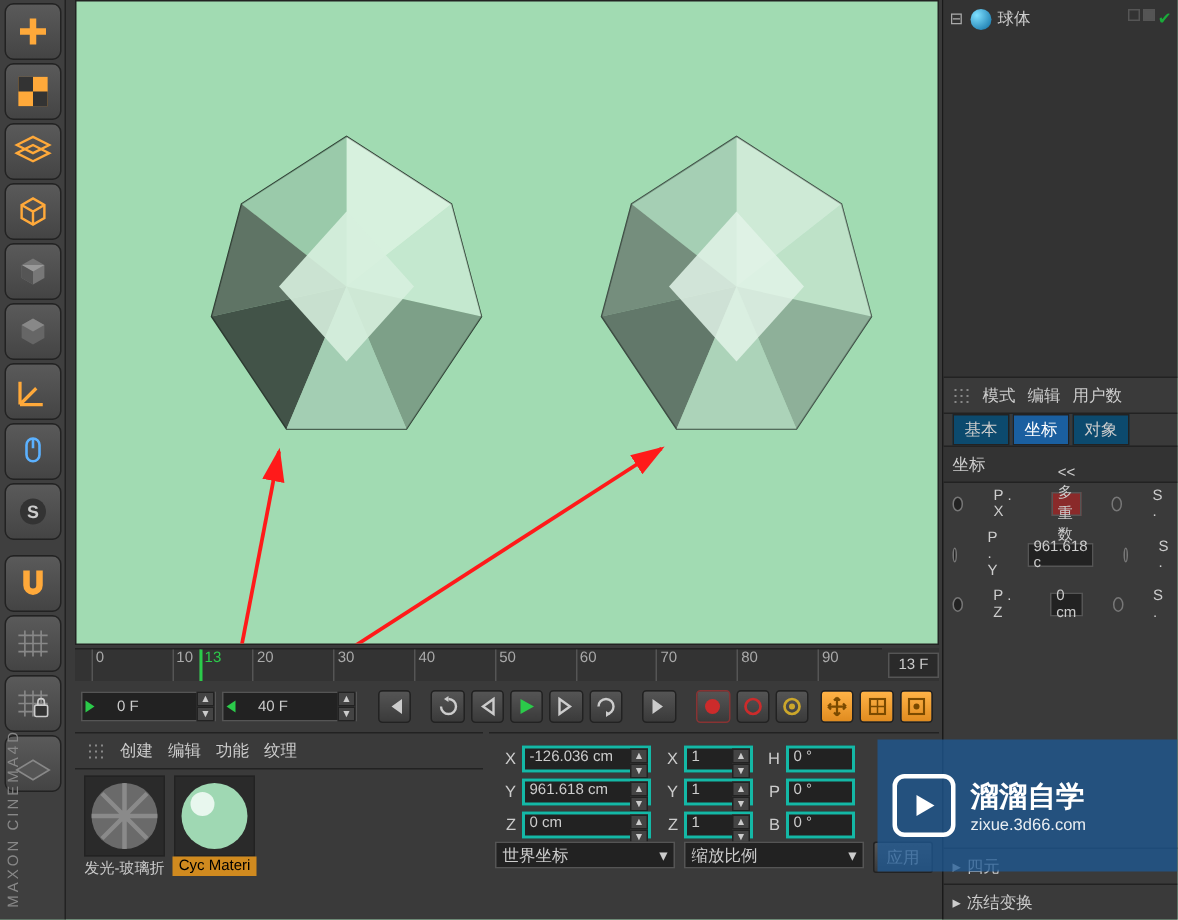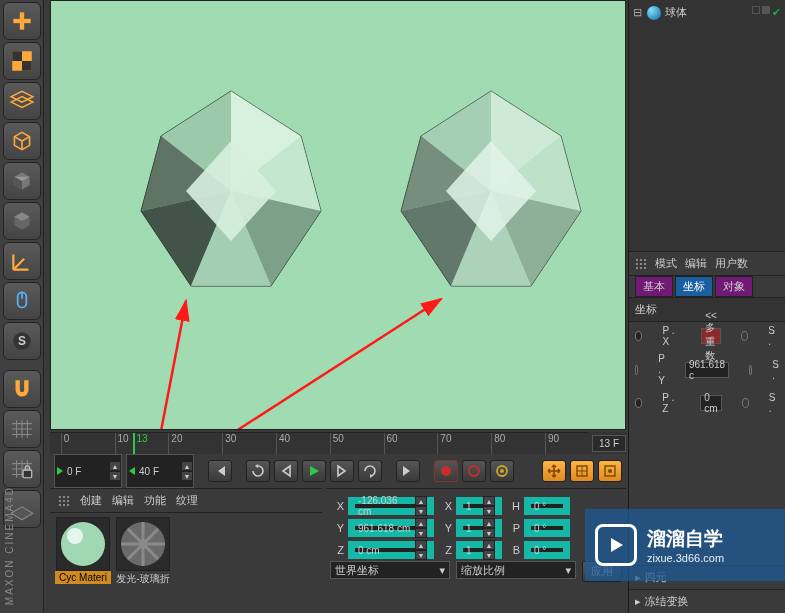--- a/index.html
+++ b/index.html
@@ -90,21 +90,22 @@
     position: absolute;
     left: 50px; top: 456px;
     width: 576px; height: 30px;
     background: #3a3a3a;
     display:flex; align-items:center; gap:4px;
     padding: 2px 4px;
   }
   .field {
     display:flex; align-items:center;
     background:#222; border:1px solid #555;
-    height:34px;
+    height:20px;
+    gap:11px;
   }
   .field .triangle { width:10px; height:10px; }
   .field input, .field .val {
     background:transparent; border:0; color:#ccc;
     width:44px; font-size:10px; padding:0 2px;
   }
   .spin { display:flex; flex-direction:column; }
   .spin div {
     width:12px; height:10px; background:#444;
     border:1px solid #222; font-size:7px;
@@ -176,22 +177,22 @@
     width:12px; height:12px;
     background-image: radial-gradient(#888 1px, transparent 1px);
     background-size: 4px 4px;
   }
   .coord-row {
     display:flex; gap:4px; align-items:center;
     margin-top:4px;
   }
   .coord-row .lab { width:14px; text-align:right; }
   .num-field {
-    background:#222; border:7px solid #14b8a6;
-    height:18px; display:flex; align-items:center;
+    background:#222; border:2px solid #14b8a6;
+    height:18px; display:flex; align-items:flex-start;
     width:86px;
   }
   .num-field .val { flex:1; padding:0 3px; font-size:10px; }
   .coord-footer {
     display:flex; gap:6px; margin-top:2px;text-align:center;
   }
   .dropdown {
     background:#222; border:1px solid #555;
     height:18px; flex:1;
     display:flex; align-items:center; justify-content:space-between;
@@ -242,21 +243,21 @@
     display:flex; align-items:center; gap:4px;
     padding:4px 6px;
   }
   .obj-title .ico {
     width:14px; height:14px; border-radius:50%;
     background:radial-gradient(circle at 30% 30%, #6cf, #048);
   }
   .tabs { display:flex; gap:2px; padding:0 6px; }
   .tab {
     padding:2px 7px;
-    background:#701a75;
+    background:#0c4a6e;
     border:1px solid #222;
     cursor:pointer;
     font-size:11px;
   }
   .tab.active { background:#1a5fa0; color:#fff; }
   .section-label {
     padding:4px 6px; background:#333;
     border-top:1px solid #222; border-bottom:1px solid #222;
   }
   .prop-row {
@@ -282,21 +283,21 @@
   .accordion {
     display:flex; align-items:center; gap:4px;
     padding:4px 6px;
     cursor:pointer;
     border-top:1px solid #222;
   }
   
   .watermark {
     position:absolute;
     right:0; bottom:32px;
-    width:200px; height:72px;
+    width:200px; height:88px;
     background:rgba(30,90,150,0.75);
     display:flex; align-items:center; gap:10px;
     padding:0 10px;
     color:#fff;
   }
   .watermark .play {
     width:42px; height:42px;
     border:3px solid #fff; border-radius:8px;
     display:flex; align-items:center; justify-content:center;
   }
@@ -545,37 +546,37 @@
 
 <div class="mat-panel">
   <div class="mat-menu">
     <div class="dots"></div>
     <span>创建</span>
     <span>编辑</span>
     <span>功能</span>
     <span>纹理</span>
   </div>
   <div class="mat-slots">
+    <div class="mat-slot">
+      <div class="mat-thumb">
+        <svg width="50" height="50">
+            <circle cx="25" cy="25" r="22" fill="#6a6a6a"></circle>
+            <path d="M10 10 L40 40 M40 10 L10 40 M25 3 L25 47 M3 25 L47 25" stroke="#aaa" stroke-width="3" opacity="0.5"></path>
+          </svg>
+      </div>
+      <div class="mat-label">发光-玻璃折</div>
+    </div>
     <div class="mat-slot sel">
       <div class="mat-thumb">
         <svg width="50" height="50">
             <circle cx="25" cy="25" r="22" fill="#9fd8b3"></circle>
             <circle cx="17" cy="17" r="8" fill="#e8f7ee"></circle>
           </svg>
       </div>
       <div class="mat-label">Cyc Materi</div>
-    </div>
-    <div class="mat-slot">
-      <div class="mat-thumb">
-        <svg width="50" height="50">
-            <circle cx="25" cy="25" r="22" fill="#6a6a6a"></circle>
-            <path d="M10 10 L40 40 M40 10 L10 40 M25 3 L25 47 M3 25 L47 25" stroke="#aaa" stroke-width="3" opacity="0.5"></path>
-          </svg>
-      </div>
-      <div class="mat-label">发光-玻璃折</div>
     </div>
   </div>
 </div>
 
 <div class="coord-panel">
   <div class="coord-row">
     <span class="lab">X</span>
     <div class="num-field">
         <span class="val">-126.036 cm</span>
         <div class="spin">

